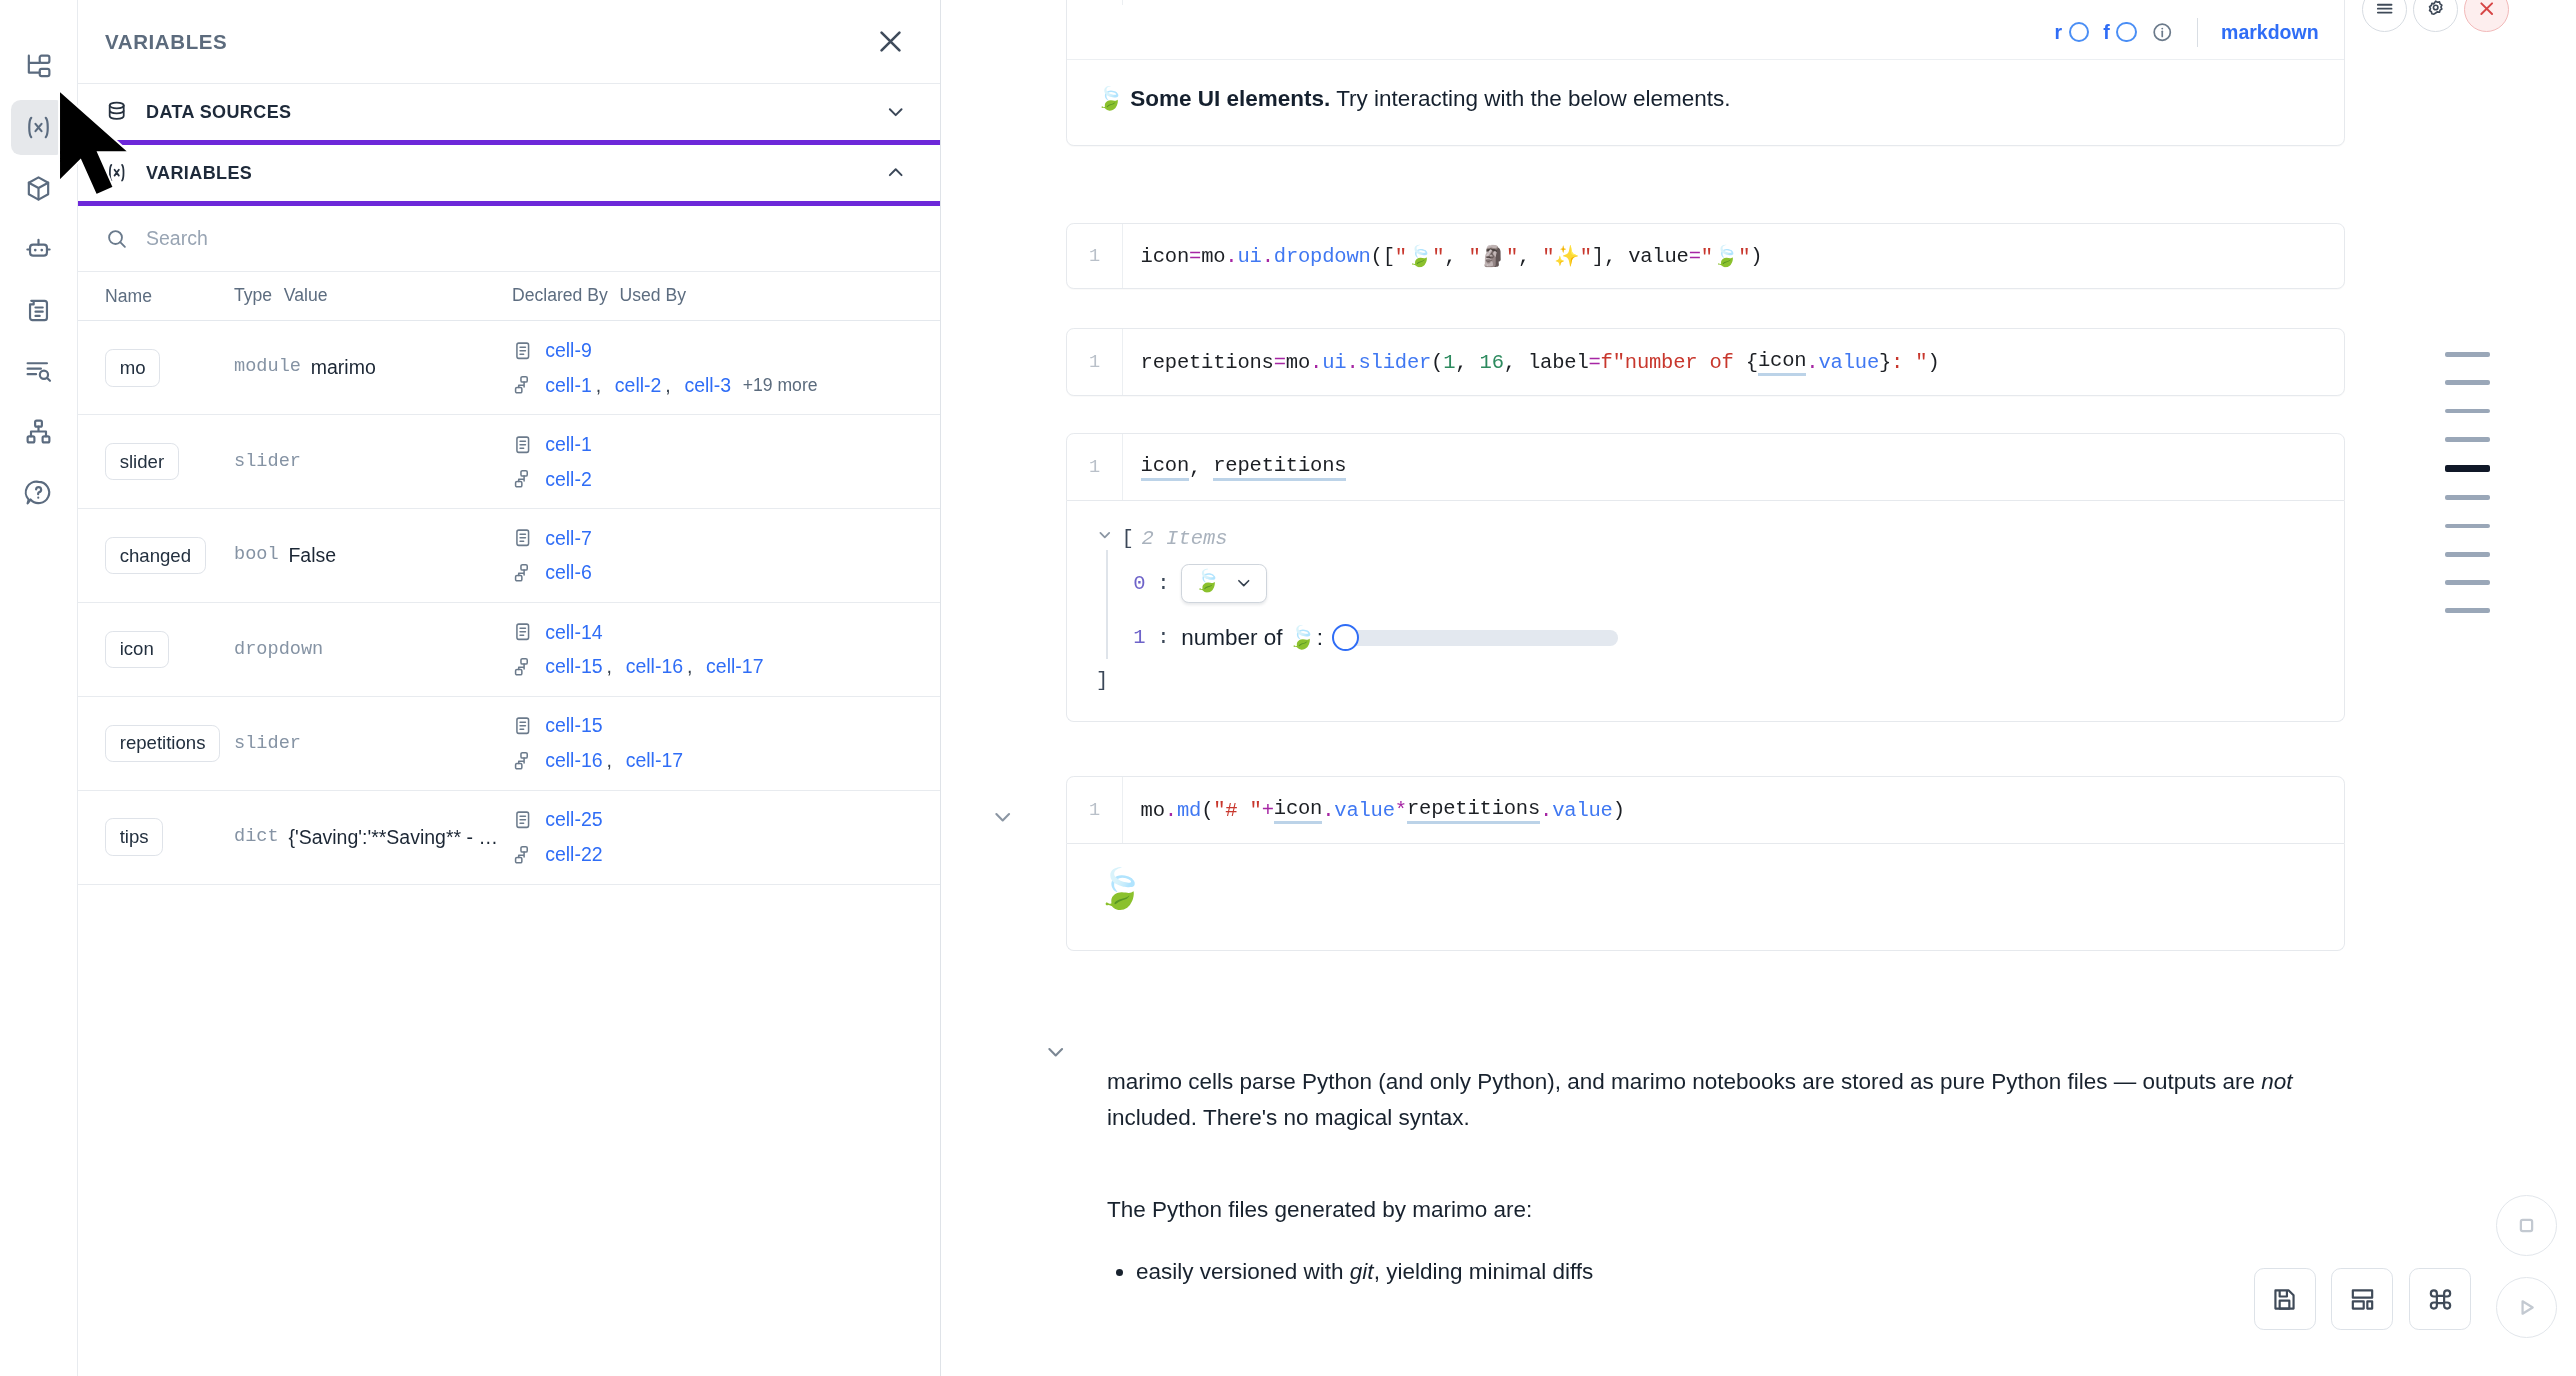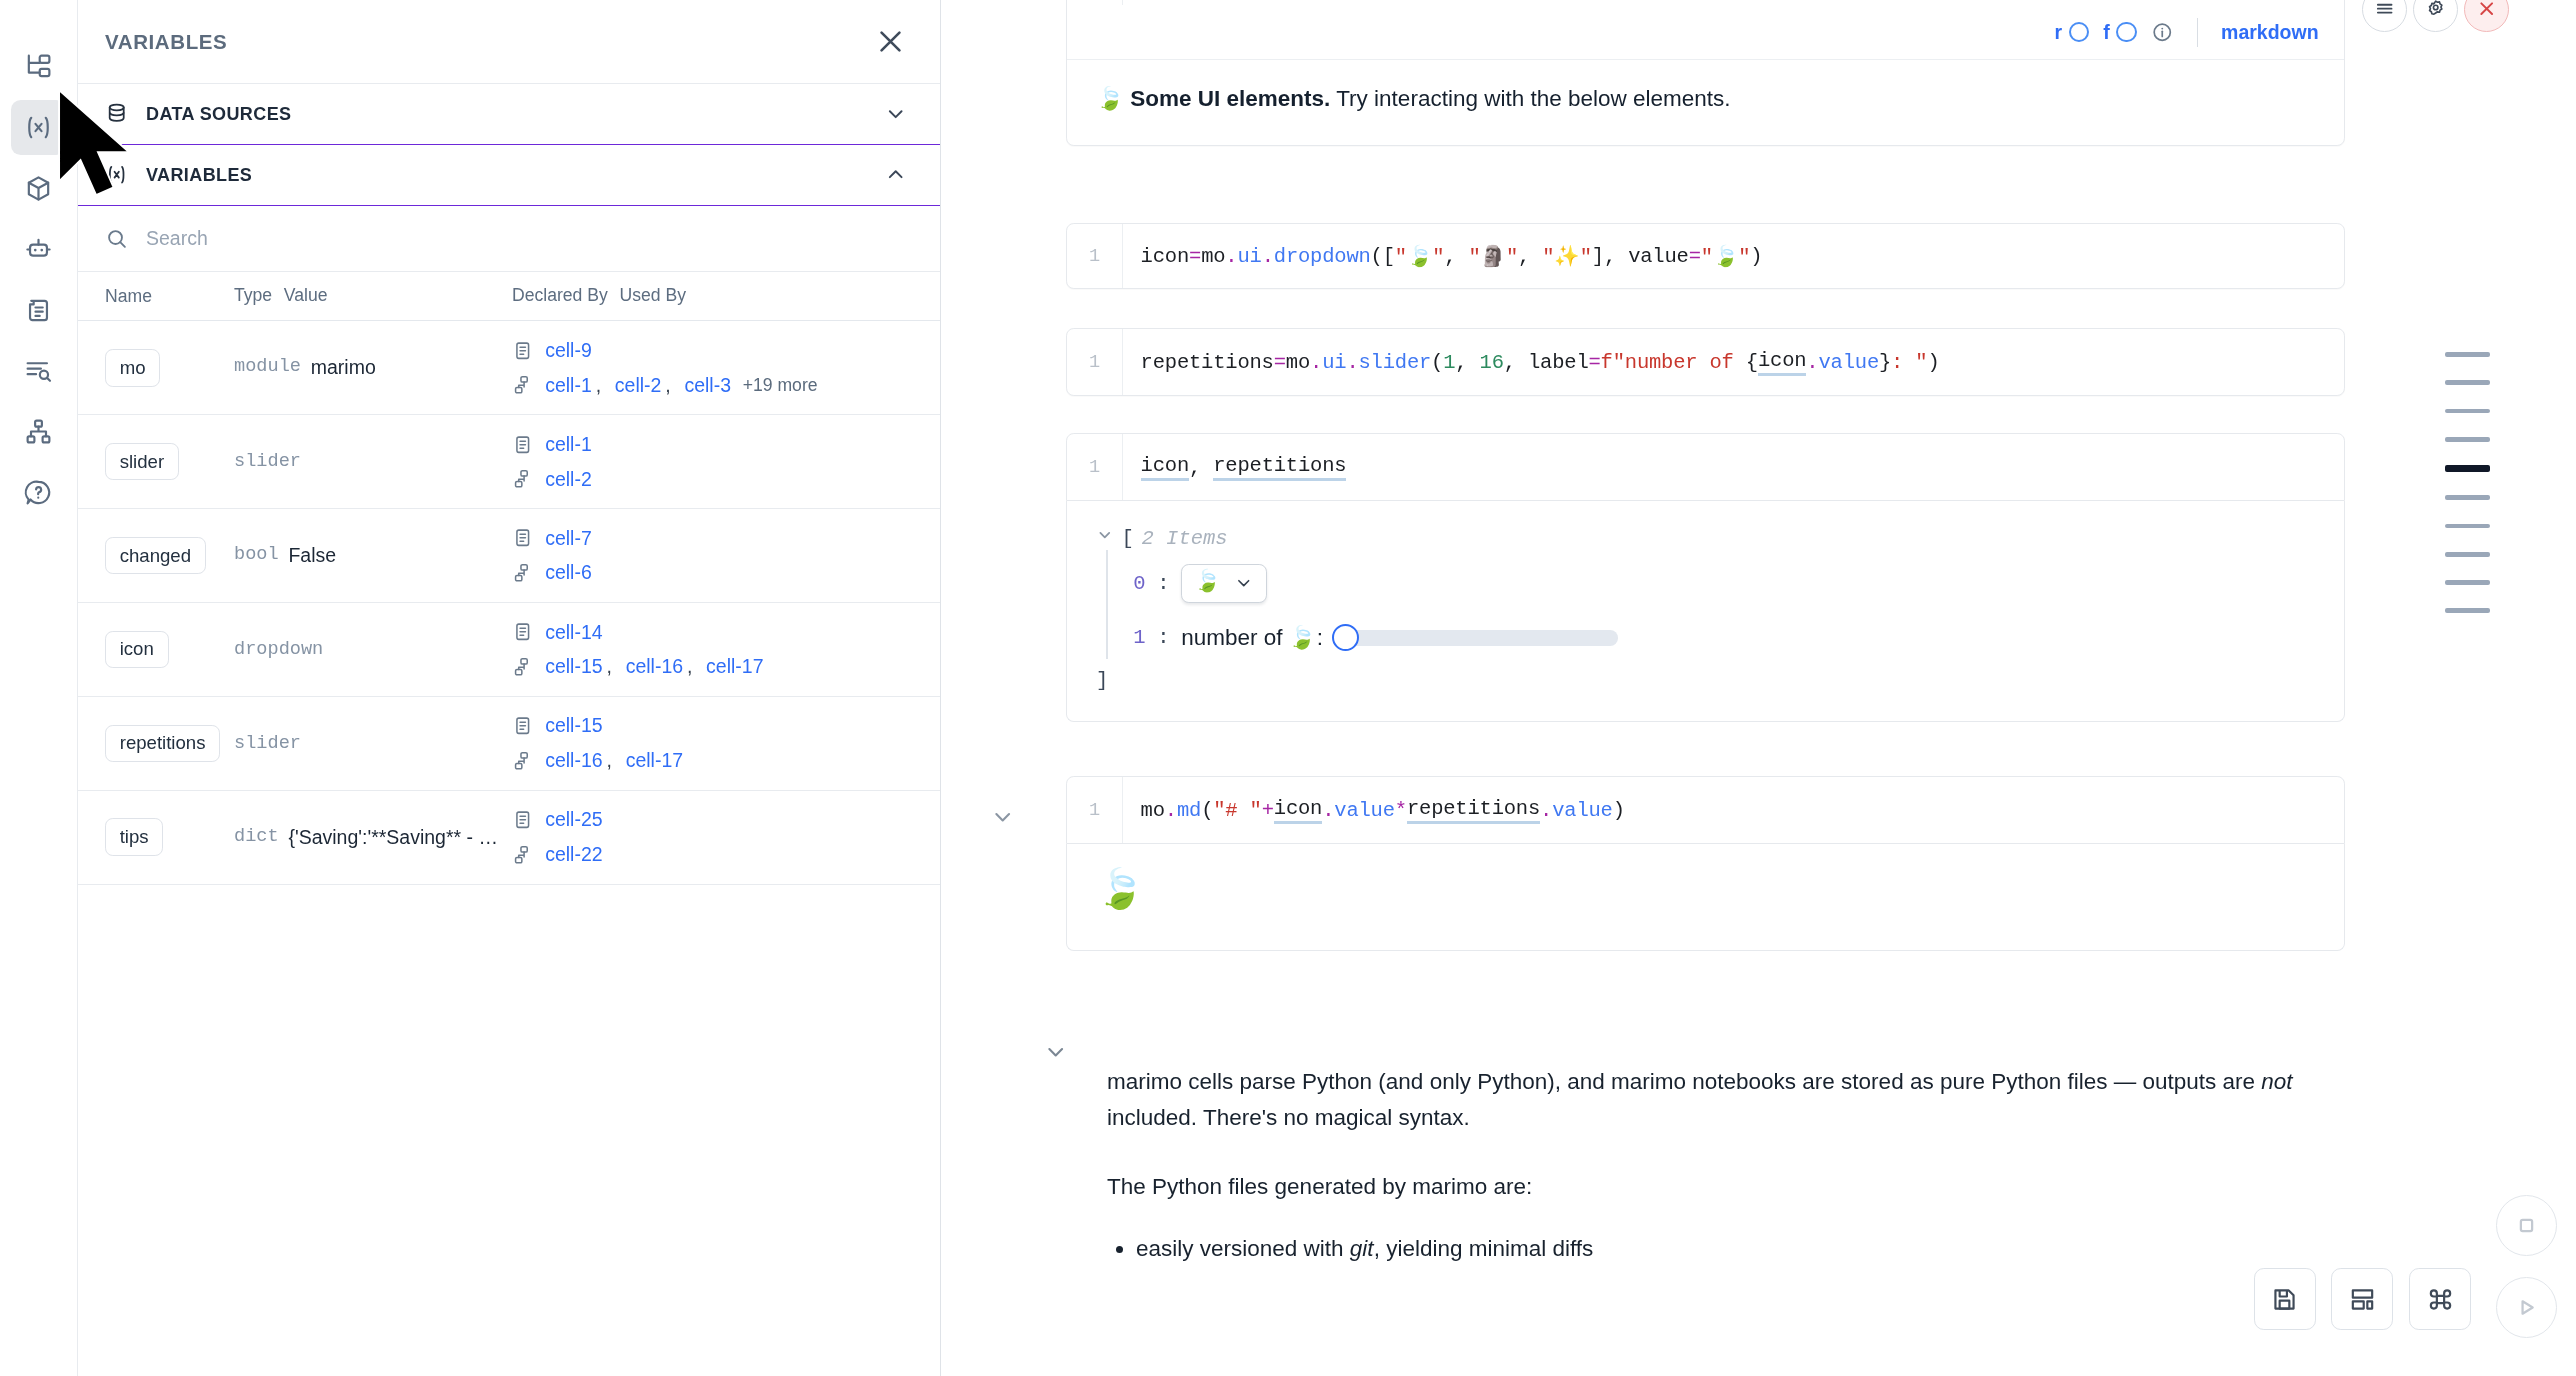--- a/index.html
+++ b/index.html
@@ -50,21 +50,21 @@
     font-size: 20.5px; letter-spacing: 0.6px;
     font-weight: 600; color: #5c6b7d;
   }
   .close-x { width: 33px; height: 33px; color:#3f4b5b; cursor:pointer; }
   .close-x svg { width:33px; height:33px; display:block; }
 
   .section-head {
     height: 61px;
     display:flex; align-items:center; gap: 17.6px;
     padding: 0 33px 0 27px;
-    border-bottom: 1px solid #6d28d9;
+    border-bottom: 5px solid #6d28d9;
     cursor: pointer;
   }
   .section-head .label {
     font-size: 18px; font-weight: 700; letter-spacing: 0.4px;
     color: #1e2a3a; flex: 1;
   }
   .section-head .ico { width: 23.4px; height: 23.4px; color:#26313f; flex:0 0 23.4px;}
   .section-head .ico svg { width:23.4px;height:23.4px;display:block;}
   .chev { width: 23.4px; height: 23.4px; color:#3b4758; }
   .chev svg { width:23.4px;height:23.4px;display:block;}
@@ -750,21 +750,21 @@
         </div>
       </div>
 
       <div class="sec" style="left:166px; top:1025px; width:1240px;">
         <div class="sec-chev">
           <svg viewBox="0 0 24 24" fill="none" stroke="currentColor" stroke-width="2" stroke-linecap="round" stroke-linejoin="round">
               <path d="M6 9.5l6 6 6-6"></path>
             </svg>
         </div>
         <div class="para" style="margin-top:39px;"><span>marimo cells parse Python (and only Python), and marimo notebooks are stored as pure Python files — outputs are </span><i>not</i><span> included. There's no magical syntax.</span></div>
-        <div class="para" style="margin-top:32px;">The Python files generated by marimo are:</div>
+        <div class="para" style="margin-top:55px;">The Python files generated by marimo are:</div>
         <ul class="bullets">
           <li><span>easily versioned with </span><i>git</i><span>, yielding minimal diffs</span></li>
         </ul>
       </div>
 
       <div class="minimap" id="minimap">
           <div class="mm"></div>
           <div class="mm"></div>
           <div class="mm"></div>
           <div class="mm"></div>

